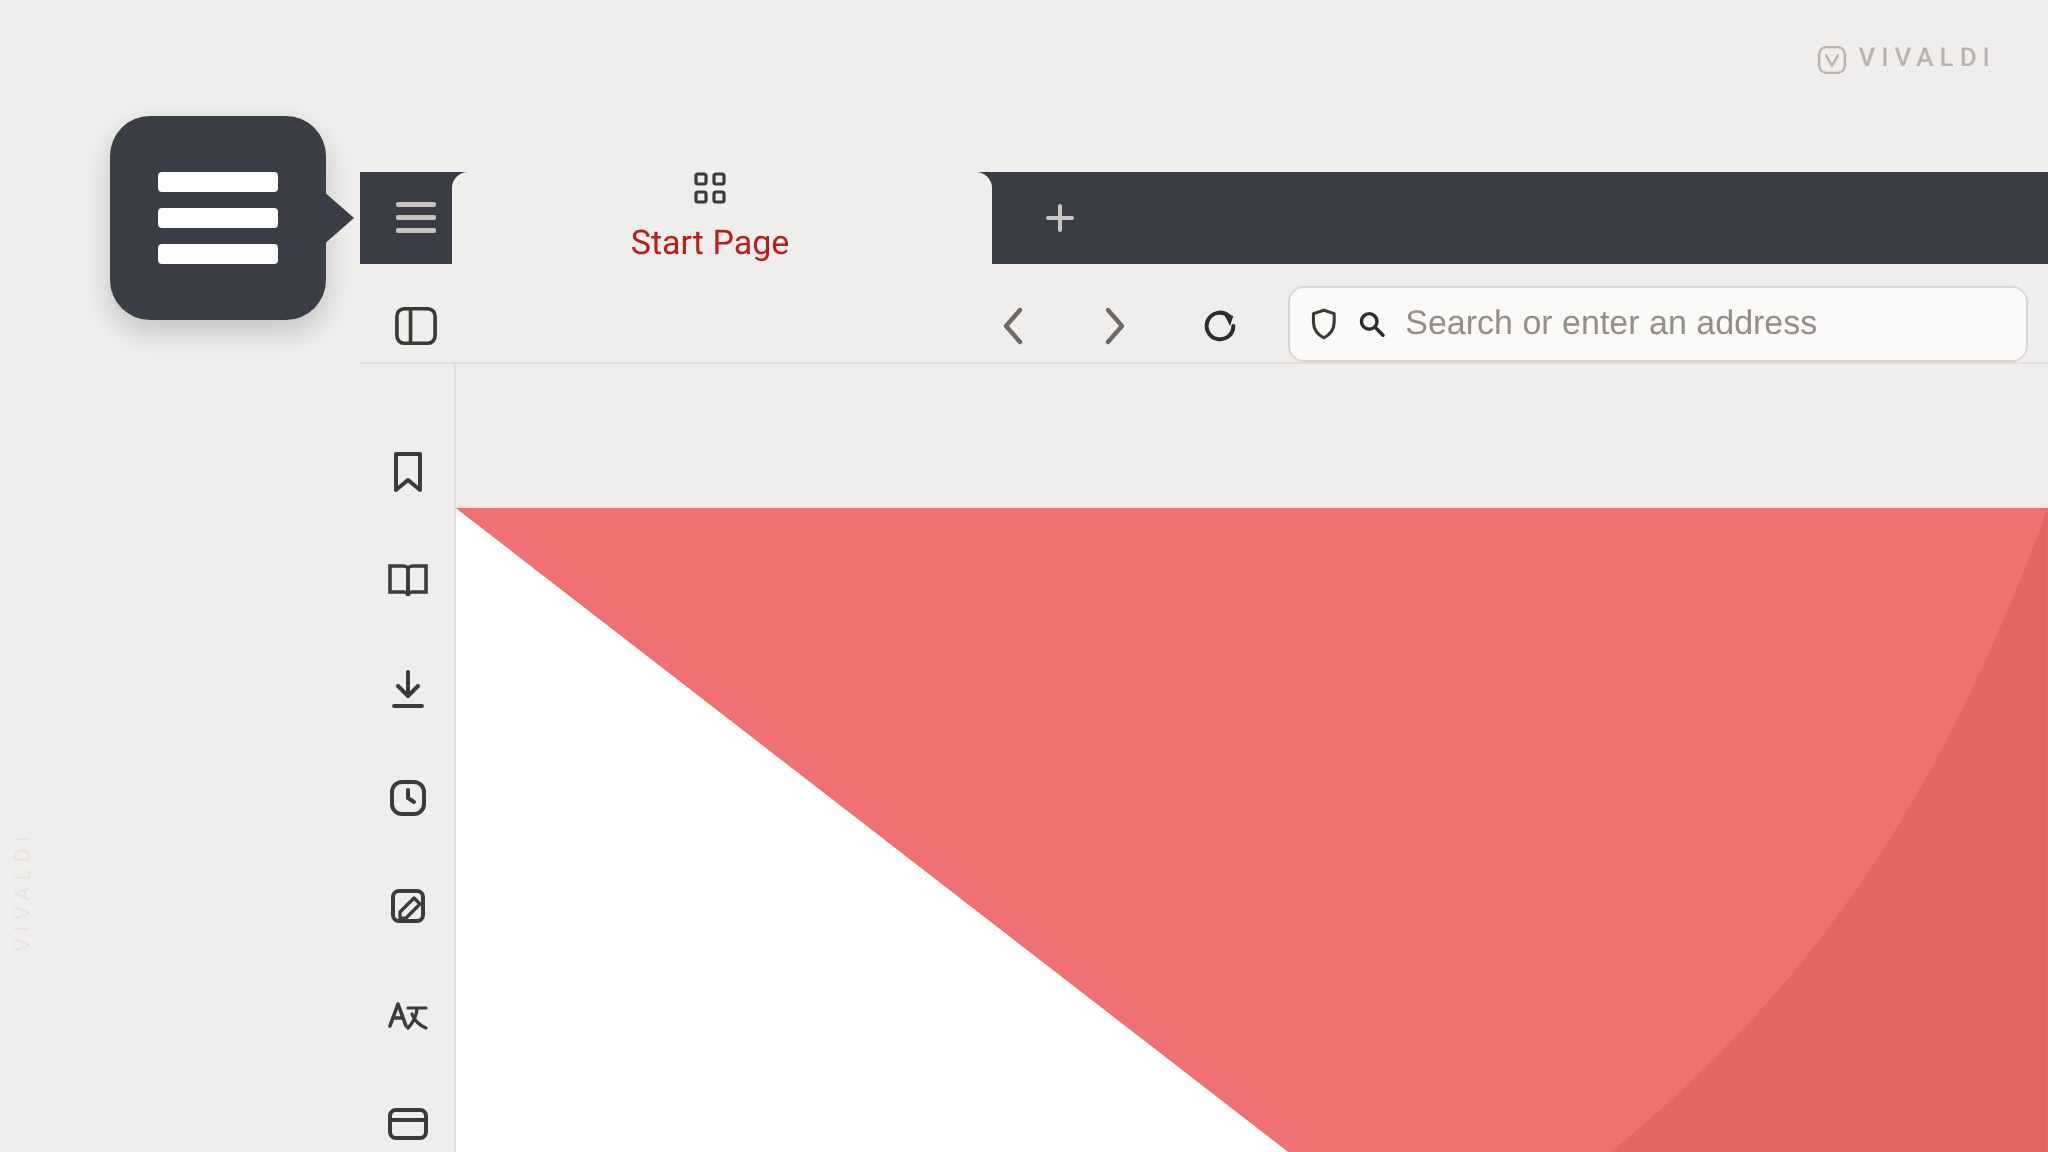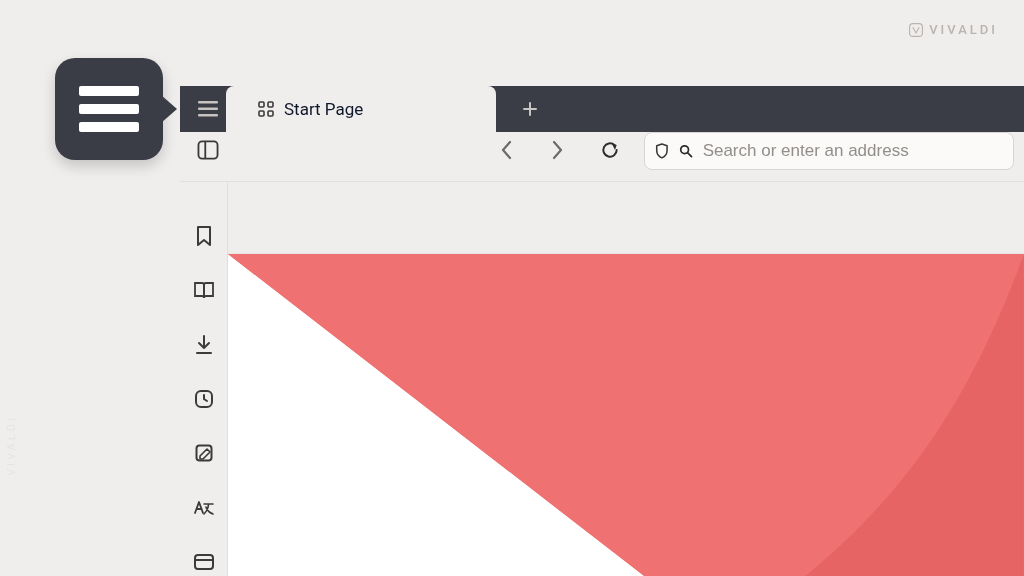--- a/index.html
+++ b/index.html
@@ -105,42 +105,43 @@
     cursor: pointer;
   }
   .workspaces .chev { font-size: 12px; opacity: .85; }
 
   .tab {
     height: 46px;
     background: #f0eeed;
     border-radius: 8px 8px 0 0;
     display: flex;
     align-items: center;
-    padding: 0 28px 0 32px;
-    color: #0f172a;
+    padding: 0 28px 0 16px;
+    color: #b91c1c;
     font-size: 17px;
     gap: 10px;
     min-width: 270px;
+    flex-direction: column;
   }
   .newtab {
     width: 36px; height: 36px;
     display: flex; align-items: center; justify-content: center;
     margin-left: 16px;
     color: #d7d4d1;
     font-size: 22px;
     cursor: pointer;
     border-radius: 4px;
   }
 
   .toolbar {
     height: 50px;
     background: #f0eeed;
     border-bottom: 1px solid #e1dedb;
     display: flex;
-    align-items: flex-start;
+    align-items: flex-end;
     padding: 0 10px;
     gap: 6px;
   }
   .toolbar .left-toggle { margin-right: auto; }
   .icon-btn {
     width: 36px; height: 36px;
     display: flex; align-items: center; justify-content: center;
     color: #3b3936;
     cursor: pointer;
     border-radius: 6px;

